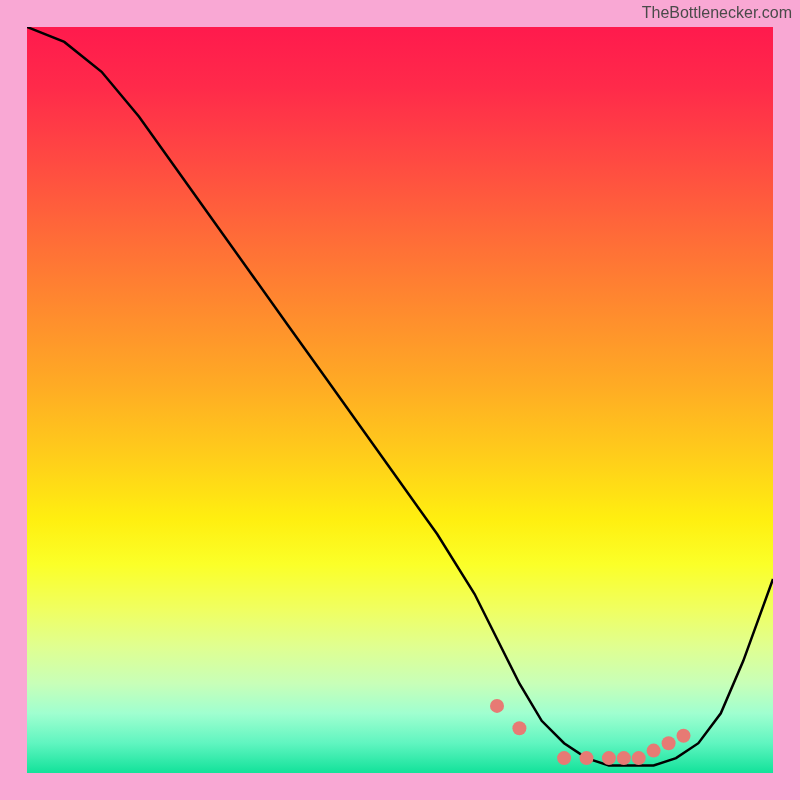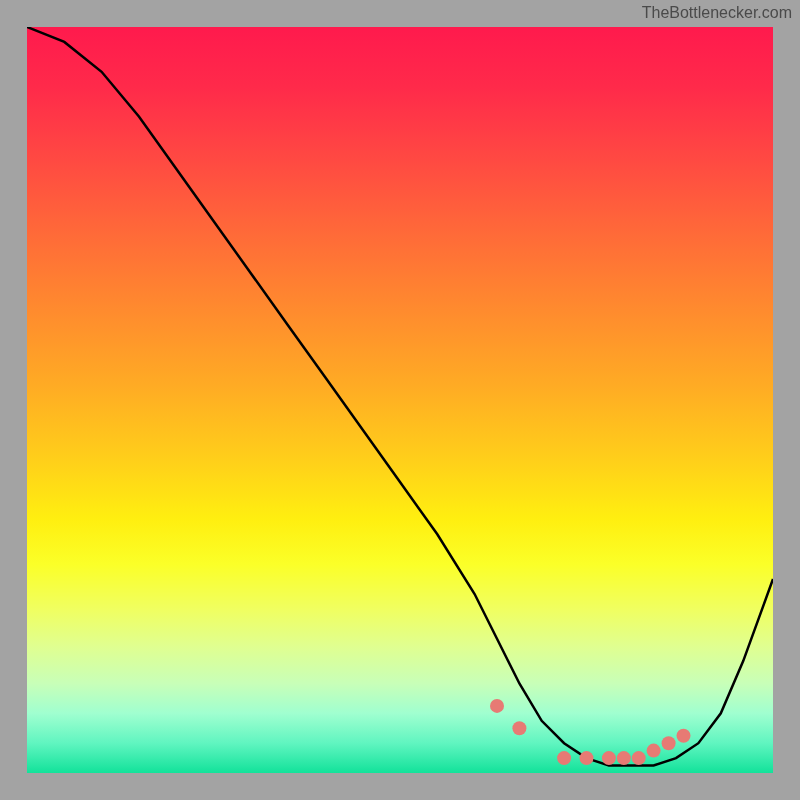--- a/index.html
+++ b/index.html
@@ -1,16 +1,16 @@
 <!DOCTYPE html>
 <html><head>
 <meta charset="utf-8">
 <style>
 html,body{margin:0;padding:0;width:800px;height:800px;background:#000;overflow:hidden}
-.frame{position:absolute;left:0;top:0;width:800px;height:800px;background:#a3a3a3}
+.frame{position:absolute;left:0;top:0;width:800px;height:800px;background:#f9a8d4}
 .plot{position:absolute;left:27px;top:27px;width:746px;height:746px;overflow:hidden}
 .grad{position:absolute;left:0;top:0;width:746px;height:746px;
   background:linear-gradient(to bottom,
     #ff1a4d 0%,
     #ff2a4a 8%,
     #ff4a42 18%,
     #ff6b38 28%,
     #ff8b2e 38%,
     #ffab24 48%,
     #ffcf1a 58%,

